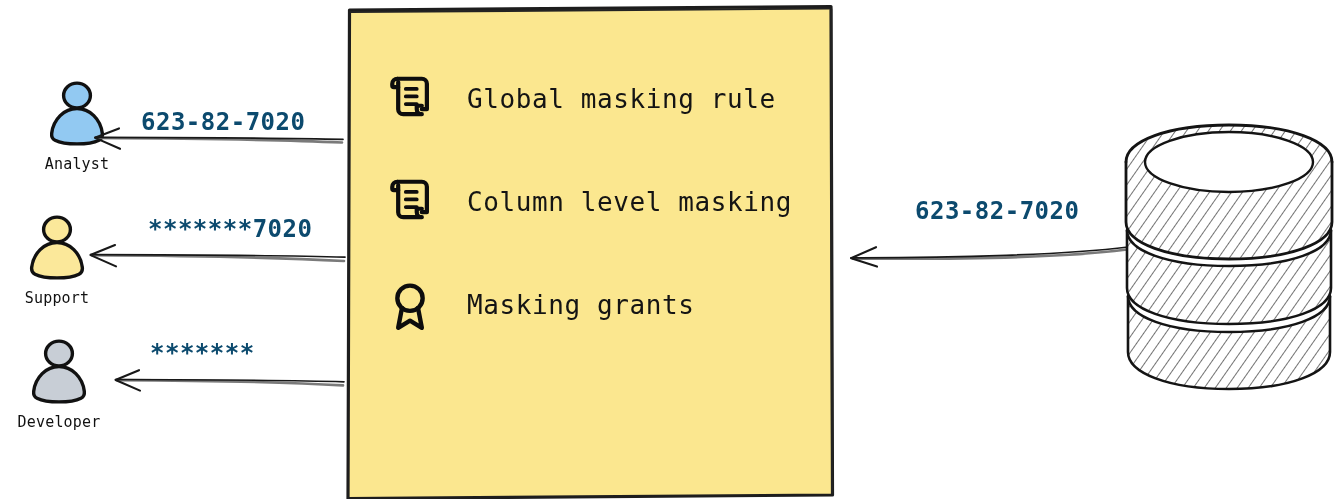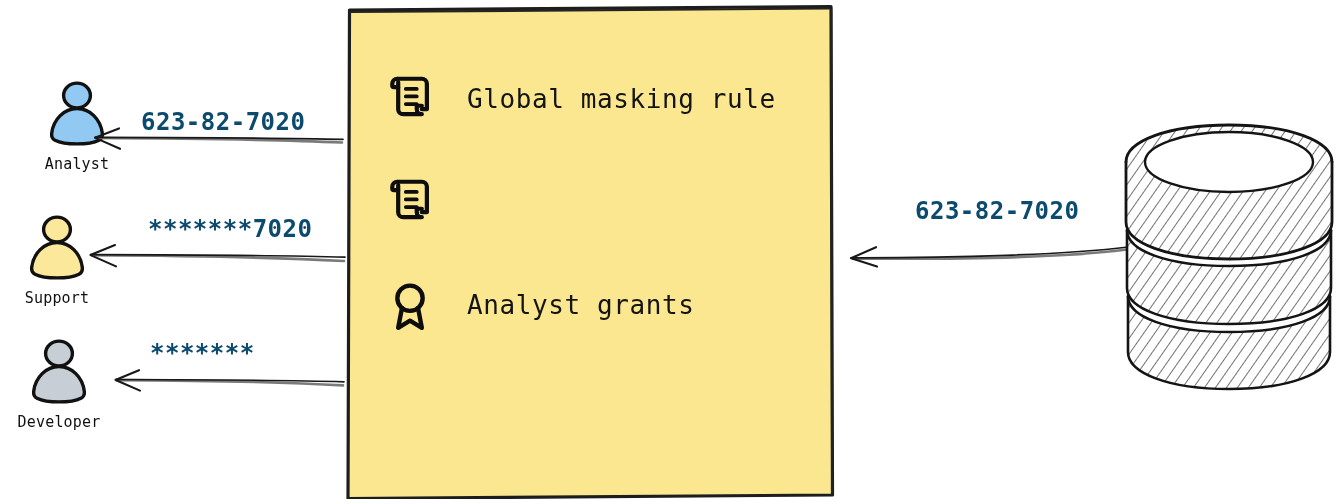--- a/index.html
+++ b/index.html
@@ -221,29 +221,30 @@
         <div class="row-text">Global masking rule</div>
       </div>
 
       <div class="policy-row">
         <svg class="row-icon" viewBox="0 0 64 64">
           <path d="M17 8 h29 a6 6 0 0 1 6 6 v30 h-6" fill="none" stroke="#0d0d0d" stroke-width="5" stroke-linecap="round" stroke-linejoin="round"></path>
           <path d="M17 8 a6 6 0 0 0 -6 6 v2 a2 2 0 0 0 2 2 h5" fill="none" stroke="#0d0d0d" stroke-width="5" stroke-linecap="round" stroke-linejoin="round"></path>
           <path d="M18 12 v32 a6 6 0 0 0 6 6 h22 a6 6 0 0 1 -6 -6 v-4 h6" fill="none" stroke="#0d0d0d" stroke-width="5" stroke-linecap="round" stroke-linejoin="round"></path>
           <path d="M27 20 h13 M27 29 h13 M27 38 h13" fill="none" stroke="#0d0d0d" stroke-width="4.4" stroke-linecap="round"></path>
         </svg>
+        <div class="row-text">Column level masking</div>
       </div>
 
 
       <div class="policy-row">
         <svg class="row-icon" viewBox="0 0 64 64">
           <circle cx="32" cy="24" r="15" fill="none" stroke="#0d0d0d" stroke-width="5.2"></circle>
           <path d="M22.5 35.5 L18 59 L32 50.5 L46 59 L41.5 35.5" fill="none" stroke="#0d0d0d" stroke-width="5.2" stroke-linecap="round" stroke-linejoin="round"></path>
         </svg>
-        <div class="row-text">Analyst grants</div>
+        <div class="row-text">Masking grants</div>
       </div>
 
     </div>
   </div>
 
   <div class="flow-label" id="label-db">623-82-7020</div>
 
   <svg class="arrow-svg" id="arrow-db" width="285" height="28" viewBox="0 0 285 28">
     <path d="M282 9.5 C225 17.0 120 19.5 8 18.6" fill="none" stroke="#7a7a7a" stroke-width="2.6" stroke-linecap="round"></path>
     <path d="M283 7.0 C222 14.6 112 18.0 6 17.8" fill="none" stroke="#181818" stroke-width="1.7" stroke-linecap="round"></path>

